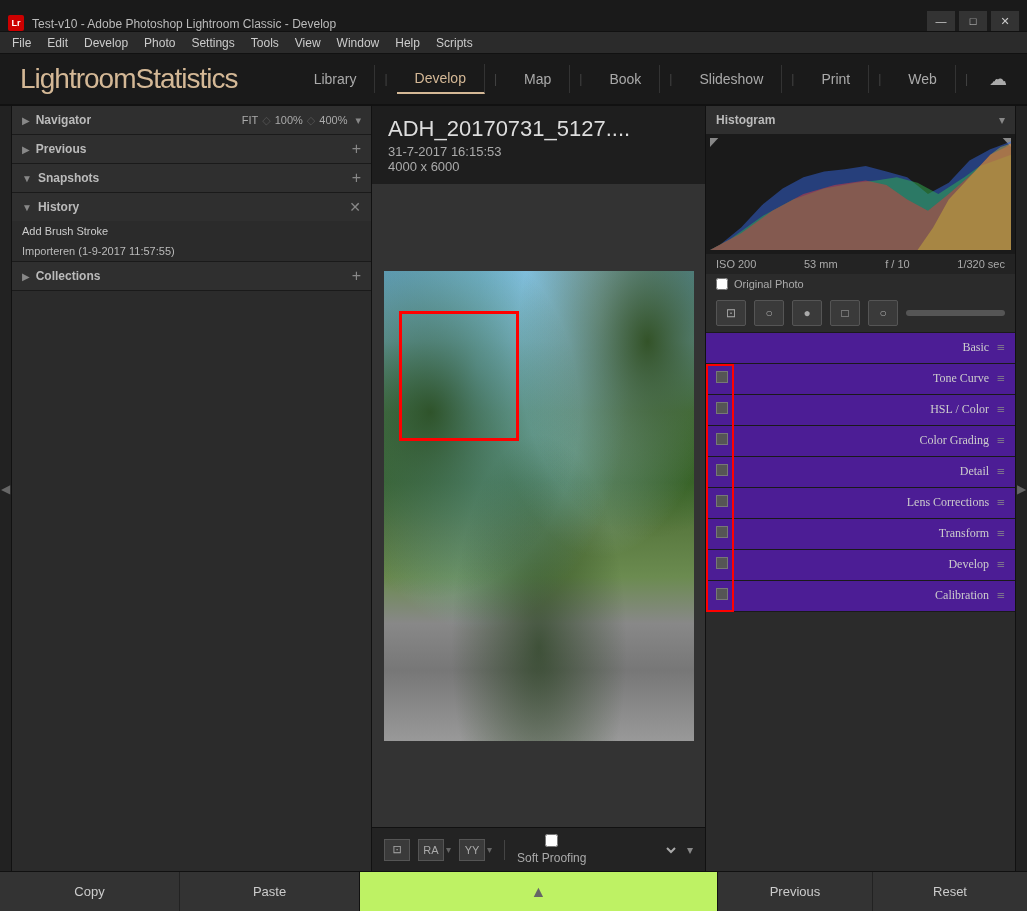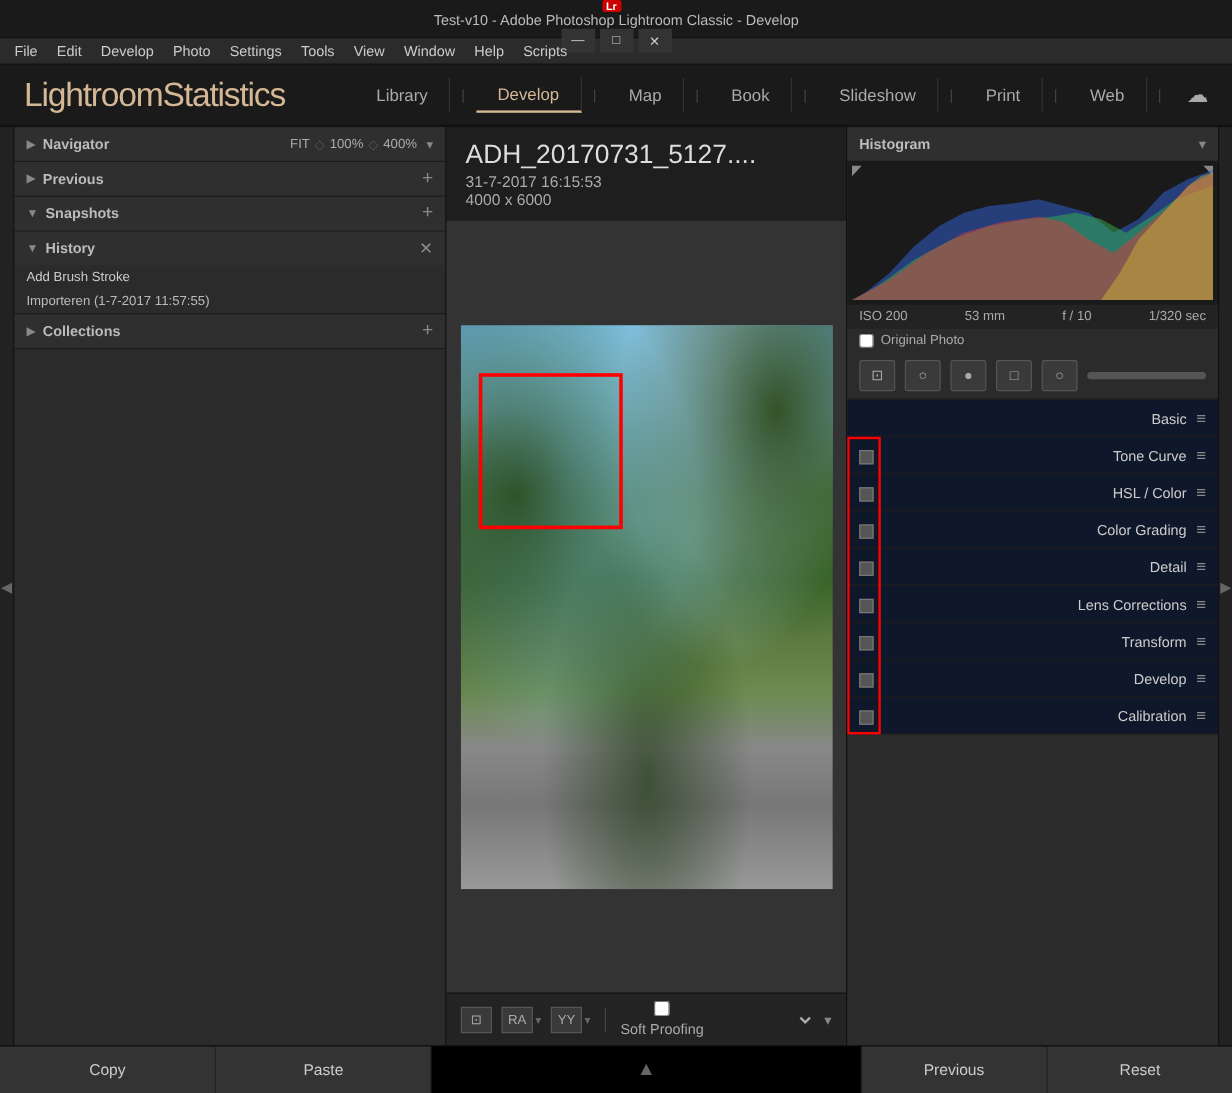--- a/index.html
+++ b/index.html
@@ -1,19 +1,19 @@
 <!DOCTYPE html>
 <html><head>
   <meta charset="utf-8">
   <style>
     * { margin: 0; padding: 0; box-sizing: border-box; }
     body { width: 1027px; height: 911px; background: #1c1c1c; font-family: 'Segoe UI', Arial, sans-serif; color: #ccc; overflow: hidden; font-size: 12px; }
 
     
-    #title-bar { background: #1a1a1a; height: 32px; display: flex; align-items: center; padding: 0 8px; border-bottom: 1px solid #111; flex-direction: column; }
+    #title-bar { background: #1a1a1a; height: 32px; display: flex; align-items: flex-end; padding: 0 8px; border-bottom: 1px solid #111; }
     #title-bar .app-icon { width: 16px; height: 16px; background: #cc0000; border-radius: 2px; margin-right: 8px; display: flex; align-items: center; justify-content: center; font-size: 9px; color: white; font-weight: bold; }
     #title-bar .title-text { font-size: 12px; color: #bbb; flex: 1; }
     #title-bar .window-controls { display: flex; gap: 4px; }
     #title-bar .win-btn { width: 28px; height: 20px; background: #333; border: none; color: #ccc; font-size: 11px; cursor: pointer; display: flex; align-items: center; justify-content: center; }
 
     
     #menu-bar { background: #2b2b2b; height: 22px; display: flex; align-items: center; padding: 0 4px; border-bottom: 1px solid #111; }
     .menu-item { padding: 2px 8px; font-size: 12px; color: #ccc; cursor: pointer; height: 22px; display: flex; align-items: center; }
 
     
@@ -85,31 +85,31 @@
     .original-checkbox { width: 12px; height: 12px; border: 1px solid #666; background: #333; }
     .original-label { font-size: 11px; color: #aaa; }
     
     
     #tool-strip { display: flex; align-items: center; justify-content: center; padding: 6px 10px; background: #2b2b2b; gap: 8px; border-bottom: 1px solid #1a1a1a; }
     .tool-btn { width: 30px; height: 26px; background: #3a3a3a; border: 1px solid #555; color: #aaa; font-size: 12px; cursor: pointer; display: flex; align-items: center; justify-content: center; border-radius: 2px; }
     .tool-slider { flex: 1; height: 6px; background: #555; border-radius: 3px; cursor: pointer; }
     
     
     .right-section { border-bottom: 1px solid #1a1a1a; }
-    .right-section-header { display: flex; align-items: flex-end; padding: 7px 10px; background: #0f172a; cursor: pointer; position: relative; }
+    .right-section-header { display: flex; align-items: flex-start; padding: 7px 10px; background: #4c1d95; cursor: pointer; position: relative; font-family: Liberation Serif, serif; }
     .section-toggle { width: 12px; height: 12px; background: #555; border: 1px solid #777; margin-right: 8px; display: flex; align-items: center; justify-content: center; font-size: 8px; color: #aaa; cursor: pointer; flex-shrink: 0; }
     .section-title { font-size: 12px; color: #ccc; font-weight: 500; flex: 1; text-align: right; }
     .section-menu { font-size: 14px; color: #888; cursor: pointer; margin-left: 8px; }
     
     
     #right-sections-container { position: relative; }
     #red-highlight { position: absolute; left: 0; top: 0; width: 28px; height: 100%; border: 2px solid red; pointer-events: none; z-index: 10; }
 
     
-    #bottom-bar { height: 40px; background: #000000; display: flex; border-top: 1px solid #111; }
+    #bottom-bar { height: 40px; background: #bef264; display: flex; border-top: 1px solid #111; }
     #left-bottom { width: 360px; display: flex; border-right: 1px solid #111; }
     #center-bottom { flex: 1; display: flex; align-items: center; justify-content: center; }
     #right-bottom { width: 310px; display: flex; border-left: 1px solid #111; }
     .bottom-btn { flex: 1; background: #333; border: none; color: #ccc; font-size: 13px; cursor: pointer; height: 100%; display: flex; align-items: center; justify-content: center; border-right: 1px solid #222; }
     .bottom-btn:last-child { border-right: none; }
     .collapse-arrow { font-size: 16px; color: #666; cursor: pointer; }
 
     
     #left-collapse { width: 12px; background: #222; display: flex; align-items: center; justify-content: center; cursor: pointer; border-right: 1px solid #111; }
     #right-collapse { width: 12px; background: #222; display: flex; align-items: center; justify-content: center; cursor: pointer; border-left: 1px solid #111; }
@@ -200,21 +200,21 @@
       </div>
     </div>
 
     <div class="panel-section">
       <div id="history-header">
         <span class="panel-arrow">▼</span>
         <span class="history-title">History</span>
         <span class="history-close">✕</span>
       </div>
       <div class="history-item">Add Brush Stroke</div>
-      <div class="history-item" style="color:#bbb;background:transparent;">Importeren  (1-7-2017 11:57:55)</div>
+      <div class="history-item" style="color:#bbb;background:transparent;">Importeren  (1-9-2017 11:57:55)</div>
     </div>
 
     <div class="panel-section">
       <div class="panel-header">
         <span class="panel-arrow">▶</span>
         <span class="panel-title">Collections</span>
         <span class="panel-plus">+</span>
       </div>
     </div>
 

